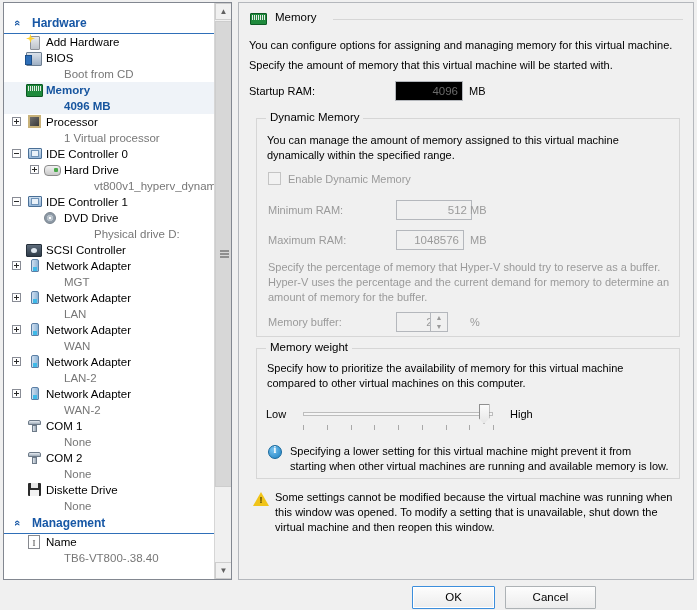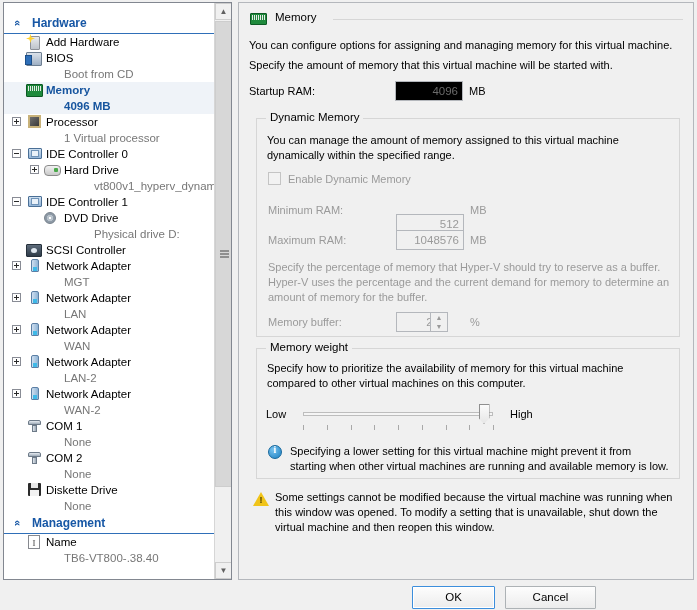--- a/index.html
+++ b/index.html
@@ -615,21 +615,21 @@
     <div class="gbox" style="left:17px; top:115px; width:424px; height:219px;">
       <div class="gbox-title">Dynamic Memory</div>
 
       <div class="ptext" style="left:10px; top:13px;">You can manage the amount of memory assigned to this virtual machine</div>
       <div class="ptext" style="left:10px; top:28px;">dynamically within the specified range.</div>
 
       <div class="chk" style="left:11px; top:53px;"></div>
       <div class="ptext dis" style="left:31px; top:52px;">Enable Dynamic Memory</div>
 
       <div class="ptext dis" style="left:11px; top:83px;">Minimum RAM:</div>
-      <div class="fld" style="left:139px; top:95px; width:68px;">512</div>
+      <div class="fld" style="left:139px; top:81px; width:76px;">512</div>
       <div class="ptext dis" style="left:213px; top:83px;">MB</div>
 
       <div class="ptext dis" style="left:11px; top:113px;">Maximum RAM:</div>
       <div class="fld" style="left:139px; top:111px; width:68px;">1048576</div>
       <div class="ptext dis" style="left:213px; top:113px;">MB</div>
 
       <div class="ptext dis" style="left:11px; top:140px;">Specify the percentage of memory that Hyper-V should try to reserve as a buffer.</div>
       <div class="ptext dis" style="left:11px; top:155px;">Hyper-V uses the percentage and the current demand for memory to determine an</div>
       <div class="ptext dis" style="left:11px; top:170px;">amount of memory for the buffer.</div>
 

